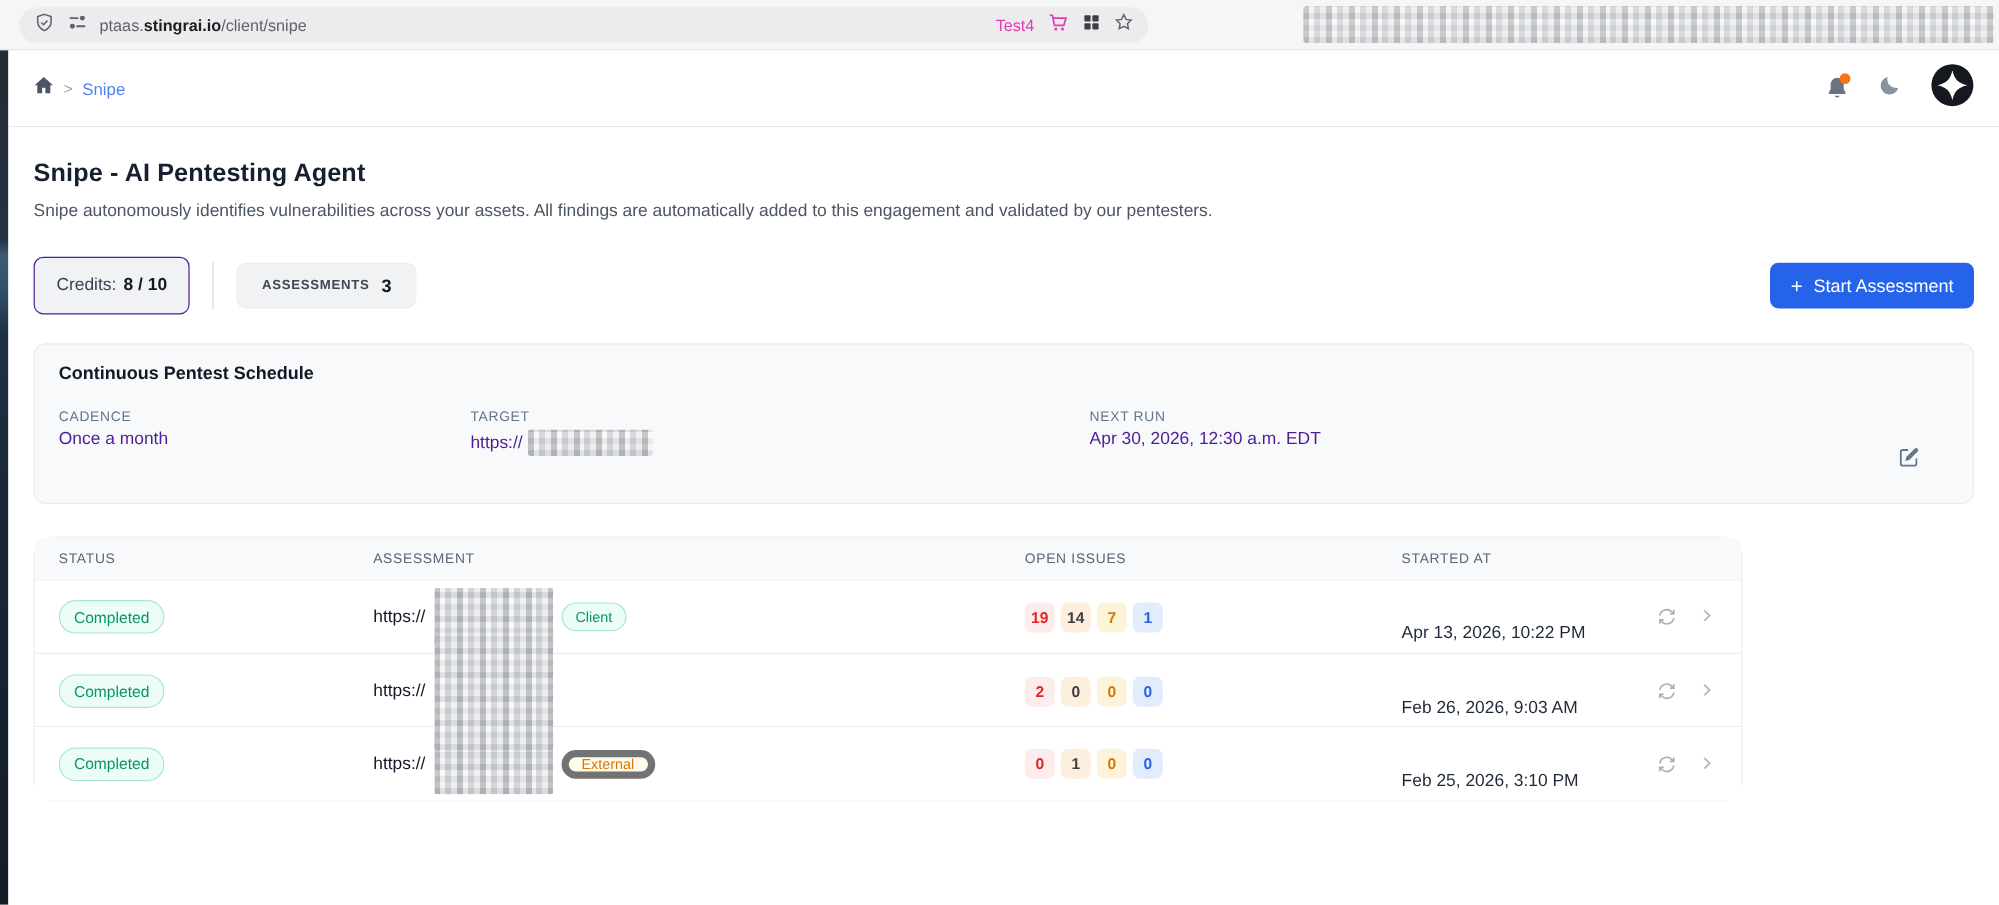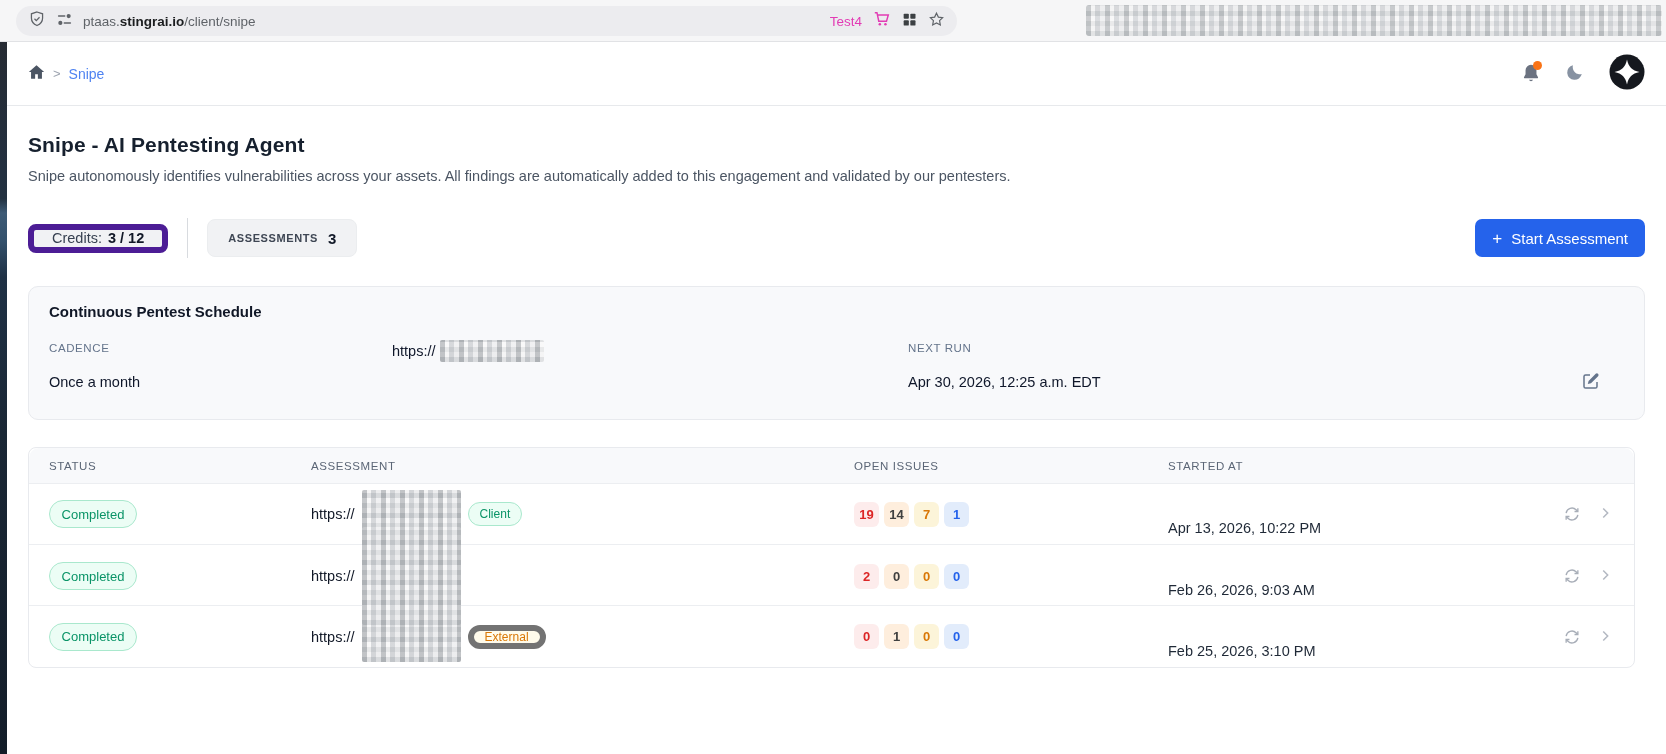--- a/index.html
+++ b/index.html
@@ -35,44 +35,44 @@
   .header-actions { margin-left:auto; display:flex; align-items:center; gap:24px; }
   .bell-wrap { position:relative; width:20px; height:22px; }
   .bell-dot { position:absolute; right:-1px; top:-2px; width:9px; height:9px; border-radius:50%; background:#f97316; }
 
   
   .content { position:absolute; left:7px; top:106px; width:1659px; height:648px; padding:0 21px; background:#fff; }
   .page-title { margin-top:26px; font-size:21px; line-height:26px; font-weight:700; color:#16202e; letter-spacing:.1px; }
   .page-subtitle { margin-top:9px; font-size:14.5px; line-height:19px; color:#4b5563; }
 
   .toolbar { margin-top:33px; display:flex; align-items:center; height:38px; }
-  .credits-pill { height:29px; display:flex; align-items:center; padding:0 18px; background:#f1f2f4;
-    border:6px solid #4c1d95; border-radius:8px; font-size:14.5px; color:#374151; white-space:nowrap; }
+  .credits-pill { height:48px; display:flex; align-items:center; padding:0 18px; background:#f1f2f4;
+    border:1px solid #4c1d95; border-radius:8px; font-size:14.5px; color:#374151; white-space:nowrap; }
   .credits-pill b { color:#111827; margin-left:6px; font-weight:700; }
   .toolbar-divider { width:1px; height:40px; background:#d8dbdf; margin:0 19px; }
   .assessments-tab { height:38px; display:flex; align-items:center; padding:0 20px; background:#f1f2f4;
     border:1px solid #ebedef; border-radius:8px; cursor:pointer; }
   .assessments-tab .tab-label { font-size:11px; letter-spacing:.6px; font-weight:600; color:#3f4754; }
   .assessments-tab .tab-count { font-size:15px; font-weight:700; color:#111827; margin-left:10px; }
   .start-btn { margin-left:auto; height:38px; display:flex; align-items:center; gap:9px; padding:0 17px;
     background:#2563eb; color:#fff; border:none; border-radius:7px; font-size:15px; cursor:pointer;
     font-family:"Liberation Sans","DejaVu Sans",sans-serif; }
   .start-btn .plus { font-size:17px; font-weight:400; line-height:1; }
 
   
   .schedule-card { position:relative; margin-top:29px; width:1617px; height:134px;
     background:#f8f9fb; border:1px solid #e8eaee; border-radius:10px; padding:0 20px; }
   .schedule-title { padding-top:16px; font-size:15px; font-weight:700; color:#111827; }
   .schedule-grid { display:grid; grid-template-columns:343px 516px 1fr 60px; }
   .col-label { margin-top:22px; font-size:11.5px; letter-spacing:.6px; font-weight:500; color:#64748b; }
-  .col-value { margin-top:20px; font-size:14.5px; color:#0f172a; display:flex; align-items:center; }
+  .col-value { margin-top:4px; font-size:14.5px; color:#4c1d95; display:flex; align-items:center; }
   .edit-btn { position:absolute; right:42px; top:84px; width:22px; height:22px; background:none; border:none; cursor:pointer; padding:0; }
 
   
-  .table-card { margin-top:27px; width:1607px; background:#fff; border:1px solid #e8eaee; border-radius:8px; overflow:visible; }
+  .table-card { margin-top:27px; width:1424px; background:#fff; border:1px solid #e8eaee; border-radius:18px; overflow:visible; }
   .t-header { display:grid; grid-template-columns:262px 543px 314px 1fr 70px; align-items:center;
     height:36px; padding:0 20px; background:#f8f9fb; border-bottom:1px solid #eceef1; border-radius:10px 10px 0 0; }
   .t-header span { font-size:11.5px; letter-spacing:.6px; font-weight:500; color:#5b6676; }
   .t-row { position:relative; display:grid; grid-template-columns:262px 543px 314px 1fr 70px; align-items:center;
     height:61px; padding:0 20px; border-bottom:1px solid #eceef1; cursor:pointer; background:#fff; }
   .t-row:last-child { border-bottom:none; border-radius:0 0 10px 10px; }
   .status-pill { display:inline-flex; align-items:center; justify-content:center; width:88px; height:28px;
     border:1px solid #a9e8cd; background:#ecfdf5; color:#0a9467; border-radius:999px; font-size:13px; }
   .assess-cell { display:flex; align-items:center; gap:7px; }
   .url-prefix { font-size:14.5px; color:#111827; }
@@ -177,49 +177,50 @@
     </div>
   </div>
 
   <div class="content">
     <div class="page-title">Snipe - AI Pentesting Agent</div>
     <div class="page-subtitle">Snipe autonomously identifies vulnerabilities across your assets. All findings are automatically added to this engagement and validated by our pentesters.</div>
 
     <div class="toolbar">
       <div class="credits-pill">
         <span>Credits:</span>
-          <b>3 / 12</b>
+          <b>8 / 10</b>
       </div>
       <div class="toolbar-divider"></div>
       <div class="assessments-tab">
         <span class="tab-label">ASSESSMENTS</span>
         <span class="tab-count">3</span>
       </div>
       <button class="start-btn">
         <span class="plus">+</span>
         <span>Start Assessment</span>
       </button>
     </div>
 
     <div class="schedule-card">
       <div class="schedule-title">Continuous Pentest Schedule</div>
       <div class="schedule-grid">
         <div>
           <div class="col-label">CADENCE</div>
           <div class="col-value">Once a month</div>
         </div>
         <div>
+          <div class="col-label">TARGET</div>
           <div class="col-value">
             <span>https://</span>
             <span class="blob pixelated" style="width:104px;height:22px;margin-left:4px;"></span>
           </div>
         </div>
         <div>
           <div class="col-label">NEXT RUN</div>
-          <div class="col-value">Apr 30, 2026, 12:25 a.m. EDT</div>
+          <div class="col-value">Apr 30, 2026, 12:30 a.m. EDT</div>
         </div>
       </div>
       <button class="edit-btn">
         <svg width="20" height="20" viewBox="0 0 20 20" fill="none" stroke="#64748b" stroke-width="1.5">
           <path d="M9 4H4.6A1.6 1.6 0 0 0 3 5.6v9.8A1.6 1.6 0 0 0 4.6 17h9.8a1.6 1.6 0 0 0 1.6-1.6V11"></path>
           <path d="M14.7 2.8a1.7 1.7 0 0 1 2.4 2.4L10 12.3l-3.2.8.8-3.2 7.1-7.1z" fill="#64748b" stroke="none"></path>
         </svg>
       </button>
     </div>
 

